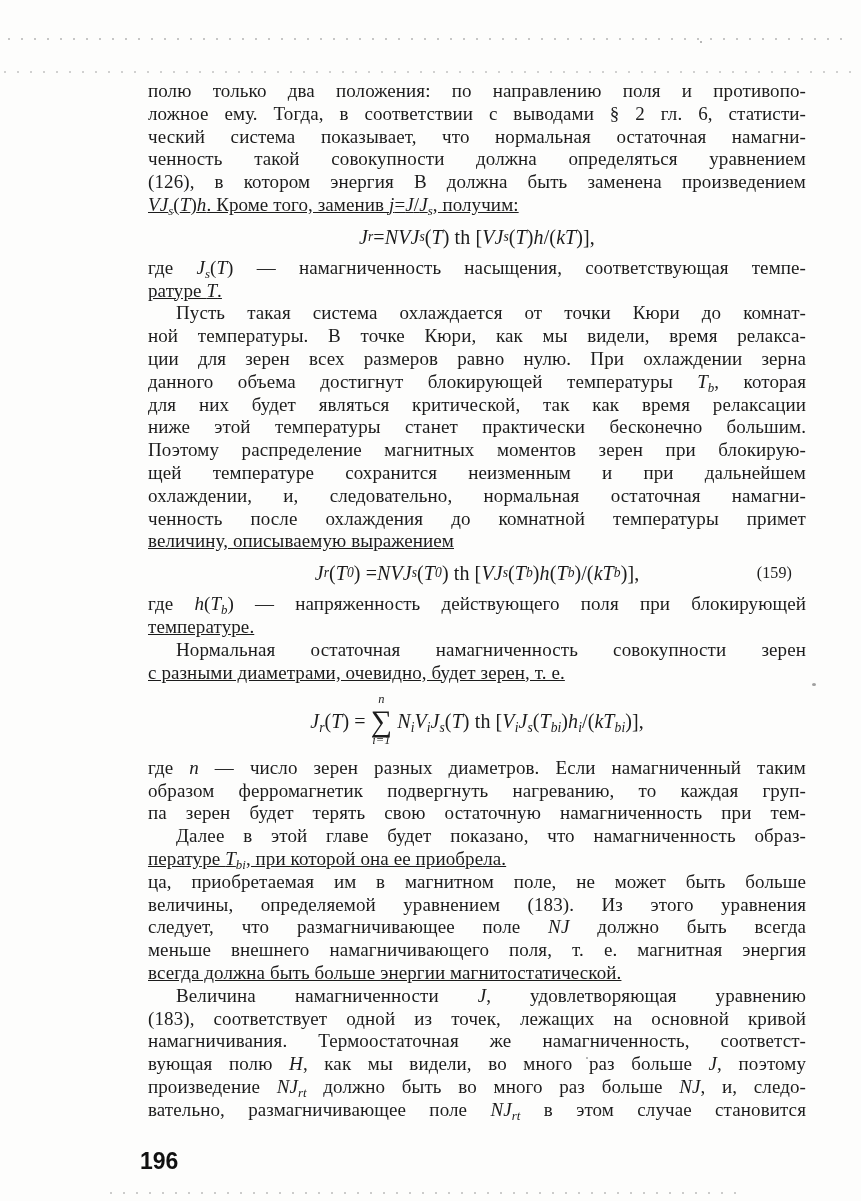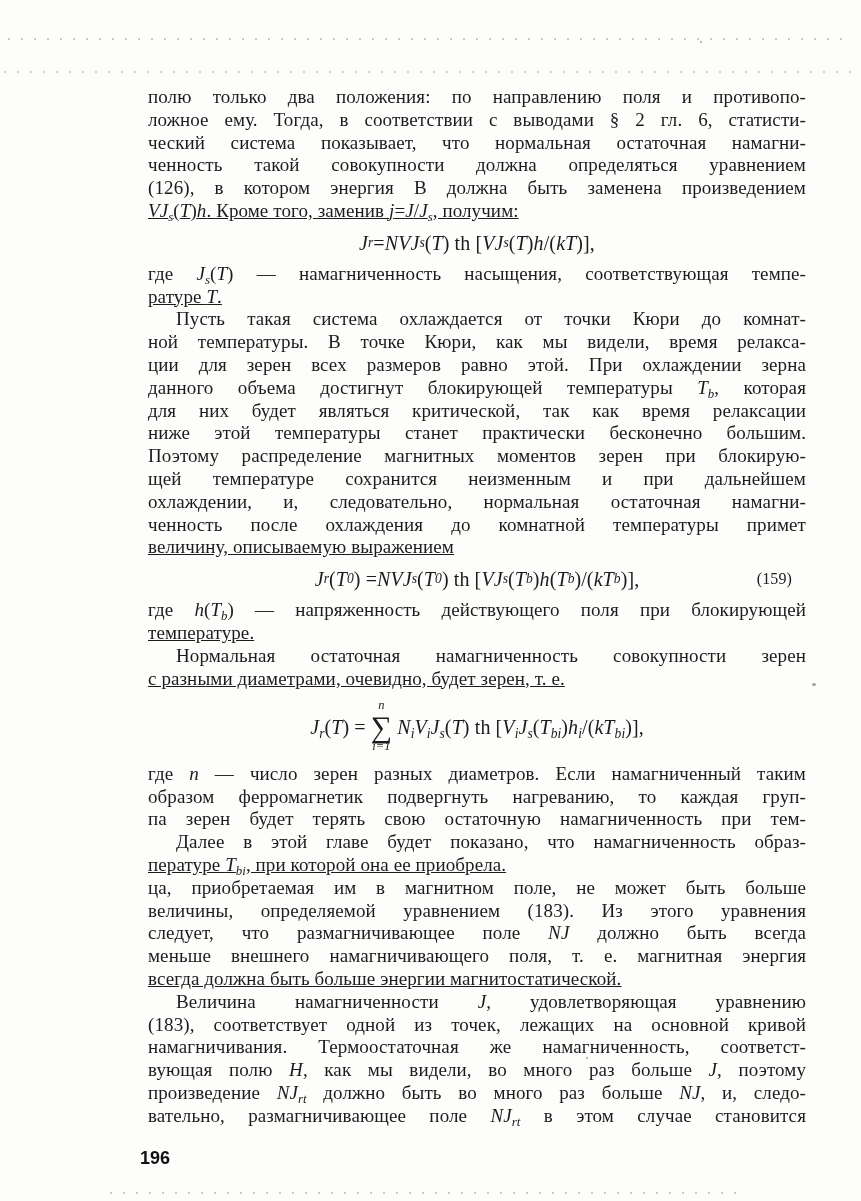--- a/index.html
+++ b/index.html
@@ -7,37 +7,37 @@
        font-family:"Liberation Serif","DejaVu Serif",serif;color:#1c1c1c;}
   .page{position:absolute;inset:0;background:#fdfdfc;}
   
   .artifact{position:absolute;height:2px;opacity:.55;
     background:repeating-linear-gradient(90deg,#9a9a9a 0 2px,transparent 2px 13px);}
   .artifact.t1{left:8px;right:8px;top:38px;}
   .artifact.t2{left:4px;right:4px;top:71px;opacity:.45;}
   .artifact.b1{left:110px;right:120px;top:1192px;opacity:.5;}
   .speck{position:absolute;background:#777;border-radius:50%;opacity:.7;}
   
-  #text-col{position:absolute;left:148px;top:86px;width:658px;
+  #text-col{position:absolute;left:148px;top:80px;width:658px;
     font-size:19px;line-height:22.8px;letter-spacing:.1px;}
   .line{text-align:justify;text-align-last:justify;white-space:normal;}
   .line.left{text-align-last:left;text-decoration:underline;}
   .line.indent{text-indent:28px;}
   .it{font-style:italic;}
   sub{font-style:italic;font-size:.68em;line-height:0;vertical-align:-.3em;letter-spacing:0;}
   .formula{position:relative;text-align:center;margin:7px 0;line-height:26px;font-size:20px;}
   .formula .eqnum{position:absolute;right:14px;top:50%;transform:translateY(-50%);
     font-size:16px;font-style:normal;}
   .formula.sumf{margin:7px 0;line-height:1;padding:2px 0;}
   .fbody{display:inline-flex;align-items:center;}
   .sum{display:inline-flex;flex-direction:column;align-items:center;line-height:1;margin:0 5px;}
   .sum .lim{font-size:12.5px;font-style:italic;line-height:1.1;}
   .sum .sigma{font-size:30px;line-height:.9;font-style:normal;}
   .pagenum{position:absolute;left:140px;top:1148px;
-    font-family:"Liberation Sans","DejaVu Sans",sans-serif;font-weight:700;font-size:18px;color:#111;}
+    font-family:"Liberation Sans","DejaVu Sans",sans-serif;font-weight:700;font-size:23px;color:#111;}
 </style>
 </head>
 <body>
 
 <div class="page">
   <div class="artifact t1"></div>
   <div class="artifact t2"></div>
   <div class="artifact b1"></div>
   <div class="speck" style="left:812px;top:683px;width:4px;height:3px;"></div>
   <div class="speck" style="left:586px;top:1057px;width:2px;height:2px;"></div>
@@ -48,21 +48,21 @@
       <div class="line">ложное ему. Тогда, в соответствии с выводами § 2 гл. 6, статисти-</div>
       <div class="line">ческий система показывает, что нормальная остаточная намагни-</div>
       <div class="line">ченность такой совокупности должна определяться уравнением</div>
       <div class="line">(126), в котором энергия В должна быть заменена произведением</div>
       <div class="line left"><span class="it">VJ</span><sub>s</sub>(<span class="it">T</span>)<span class="it">h</span>. Кроме того, заменив <span class="it">j</span>=<span class="it">J</span>/<span class="it">J</span><sub>s</sub>, получим:</div>
       <div class="formula"><span class="fbody"><span class="it">J</span><sub>r</sub> = <span class="it">NVJ</span><sub>s</sub>(<span class="it">T</span>) th [<span class="it">VJ</span><sub>s</sub>(<span class="it">T</span>) <span class="it">h</span>/(<span class="it">kT</span>)],</span></div>
       <div class="line">где <span class="it">J</span><sub>s</sub>(<span class="it">T</span>) — намагниченность насыщения, соответствующая темпе-</div>
       <div class="line left">ратуре <span class="it">T</span>.</div>
       <div class="line indent">Пусть такая система охлаждается от точки Кюри до комнат-</div>
       <div class="line">ной температуры. В точке Кюри, как мы видели, время релакса-</div>
-      <div class="line">ции для зерен всех размеров равно этой. При охлаждении зерна</div>
+      <div class="line">ции для зерен всех размеров равно нулю. При охлаждении зерна</div>
       <div class="line">данного объема достигнут блокирующей температуры <span class="it">T</span><sub>b</sub>, которая</div>
       <div class="line">для них будет являться критической, так как время релаксации</div>
       <div class="line">ниже этой температуры станет практически бесконечно большим.</div>
       <div class="line">Поэтому распределение магнитных моментов зерен при блокирую-</div>
       <div class="line">щей температуре сохранится неизменным и при дальнейшем</div>
       <div class="line">охлаждении, и, следовательно, нормальная остаточная намагни-</div>
       <div class="line">ченность после охлаждения до комнатной температуры примет</div>
       <div class="line left">величину, описываемую выражением</div>
       <div class="formula"><span class="fbody"><span class="it">J</span><sub>r</sub>(<span class="it">T</span><sub>0</sub>) = <span class="it">NVJ</span><sub>s</sub>(<span class="it">T</span><sub>0</sub>) th [<span class="it">VJ</span><sub>s</sub>(<span class="it">T</span><sub>b</sub>)<span class="it">h</span>(<span class="it">T</span><sub>b</sub>)/(<span class="it">kT</span><sub>b</sub>)],</span><span class="eqnum">(159)</span></div>
       <div class="line">где <span class="it">h</span>(<span class="it">T</span><sub>b</sub>) — напряженность действующего поля при блокирующей</div>

